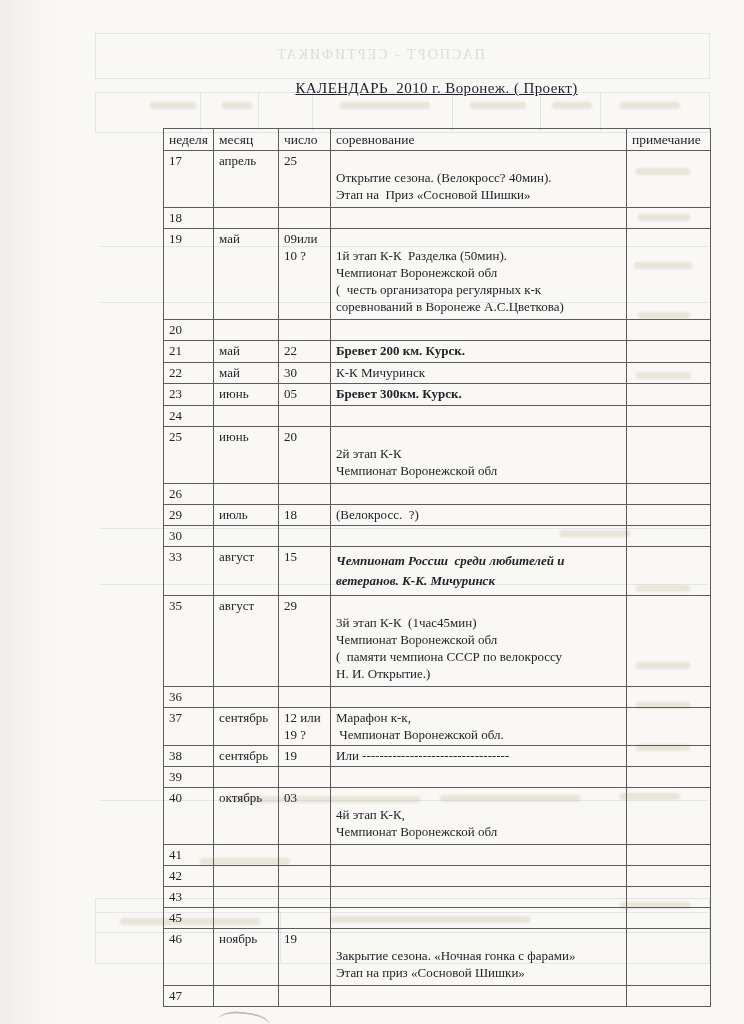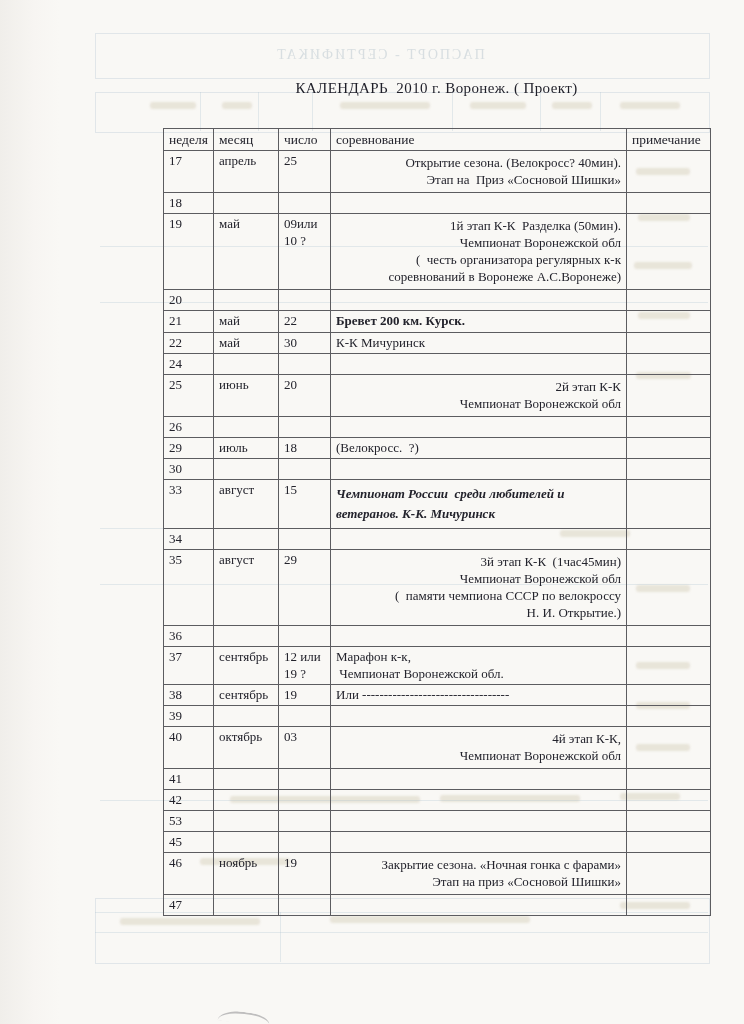--- a/index.html
+++ b/index.html
@@ -35,42 +35,42 @@
     position:absolute;left:218px;top:1012px;width:52px;height:10px;
     border-top:2px solid rgba(120,120,125,0.45);
     border-radius:50% 40% 0 0/100% 80% 0 0;
     transform:rotate(8deg);
     pointer-events:none;
   }
   
   .doc-title{
     position:absolute;left:163px;top:80px;width:547px;
     text-align:center;font-size:15px;letter-spacing:0.4px;
-    color:#1f1f29;white-space:pre-wrap;
+    color:#1f1f29;white-space:pre-wrap;text-decoration:underline;
   }
   table.cal{
     position:absolute;left:163px;top:128px;width:547px;
     border-collapse:collapse;table-layout:fixed;
     font-size:13px;line-height:17px;color:#23232c;
   }
   table.cal th,table.cal td{
     border:1px solid #5c5c60;
     vertical-align:top;
     padding:1px 5px 2px 5px;
     overflow:hidden;
   }
   table.cal th{
     font-weight:normal;text-align:left;font-size:13.5px;
     padding-top:2px;padding-bottom:2px;
   }
   tr.empty td{height:12px;}
   td.day-cell div,td.event-cell div{white-space:pre-wrap;}
   td.event-cell.bold{font-weight:bold;line-height:18px;}
   td.event-cell.bolditalic{font-weight:bold;font-style:italic;line-height:20px;padding-top:4px;padding-bottom:4px;}
-  td.event-cell.pad{padding-top:3px;padding-bottom:4px;text-align:right;}
+  td.event-cell.pad{padding-top:18px;padding-bottom:4px;}
   .ghost-digit{color:#aabdc9;opacity:0.75;}
 </style>
 </head>
 <body>
 
 <div class="page">
 
   <div class="bleed">
 
     <div class="box" style="left:95px;top:33px;width:613px;height:44px;"></div>
@@ -163,21 +163,21 @@
           <td class="week-cell">19</td>
           <td class="month-cell">май</td>
           <td class="day-cell">
             <div>09или</div>
             <div>10 ?</div>
           </td>
           <td class="event-cell pad">
             <div>1й этап К-К  Разделка (50мин).</div>
             <div>Чемпионат Воронежской обл</div>
             <div>(  честь организатора регулярных к-к</div>
-            <div>соревнований в Воронеже А.С.Воронеже)</div>
+            <div>соревнований в Воронеже А.С.Цветкова)</div>
           </td>
           <td class="note-cell"></td>
         </tr>
         <tr class="empty">
           <td class="week-cell">20</td>
           <td class="month-cell"></td>
           <td class="day-cell"></td>
           <td class="event-cell"></td>
           <td class="note-cell"></td>
         </tr>
@@ -193,20 +193,31 @@
           <td class="note-cell"></td>
         </tr>
         <tr>
           <td class="week-cell">22</td>
           <td class="month-cell">май</td>
           <td class="day-cell">
             <div>30</div>
           </td>
           <td class="event-cell">
             <div>К-К Мичуринск</div>
+          </td>
+          <td class="note-cell"></td>
+        </tr>
+        <tr>
+          <td class="week-cell">23</td>
+          <td class="month-cell">июнь</td>
+          <td class="day-cell">
+            <div>05</div>
+          </td>
+          <td class="event-cell bold">
+            <div>Бревет 300км. Курск.</div>
           </td>
           <td class="note-cell"></td>
         </tr>
         <tr class="empty">
           <td class="week-cell">24</td>
           <td class="month-cell"></td>
           <td class="day-cell"></td>
           <td class="event-cell"></td>
           <td class="note-cell"></td>
         </tr>
@@ -250,27 +261,20 @@
         <tr>
           <td class="week-cell">33</td>
           <td class="month-cell">август</td>
           <td class="day-cell">
             <div>15</div>
           </td>
           <td class="event-cell bolditalic">
             <div>Чемпионат России  среди любителей и</div>
             <div>ветеранов. К-К. Мичуринск</div>
           </td>
-          <td class="note-cell"></td>
-        </tr>
-        <tr class="empty">
-          <td class="week-cell">34</td>
-          <td class="month-cell"></td>
-          <td class="day-cell"></td>
-          <td class="event-cell"></td>
           <td class="note-cell"></td>
         </tr>
         <tr>
           <td class="week-cell">35</td>
           <td class="month-cell">август</td>
           <td class="day-cell">
             <div>29</div>
           </td>
           <td class="event-cell pad">
             <div>3й этап К-К  (1час45мин)</div>
@@ -338,21 +342,21 @@
           <td class="note-cell"></td>
         </tr>
         <tr class="empty">
           <td class="week-cell">42</td>
           <td class="month-cell"></td>
           <td class="day-cell"></td>
           <td class="event-cell"></td>
           <td class="note-cell"></td>
         </tr>
         <tr class="empty">
-          <td class="week-cell">53</td>
+          <td class="week-cell">43</td>
           <td class="month-cell"></td>
           <td class="day-cell"></td>
           <td class="event-cell"></td>
           <td class="note-cell"></td>
         </tr>
         <tr class="empty">
           <td class="week-cell">45</td>
           <td class="month-cell"></td>
           <td class="day-cell"></td>
           <td class="event-cell"></td>

